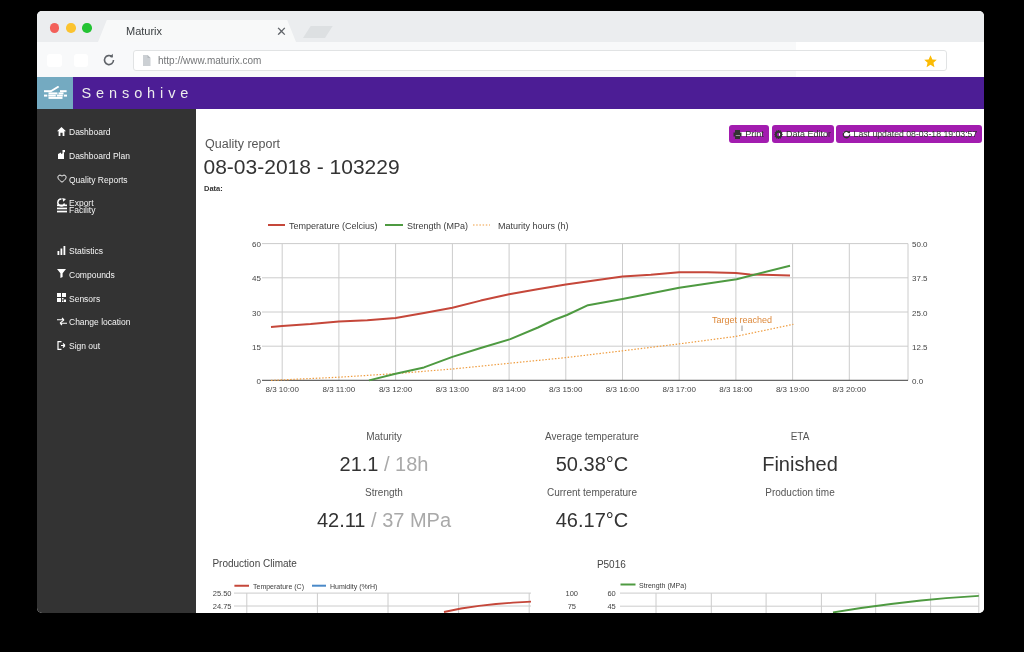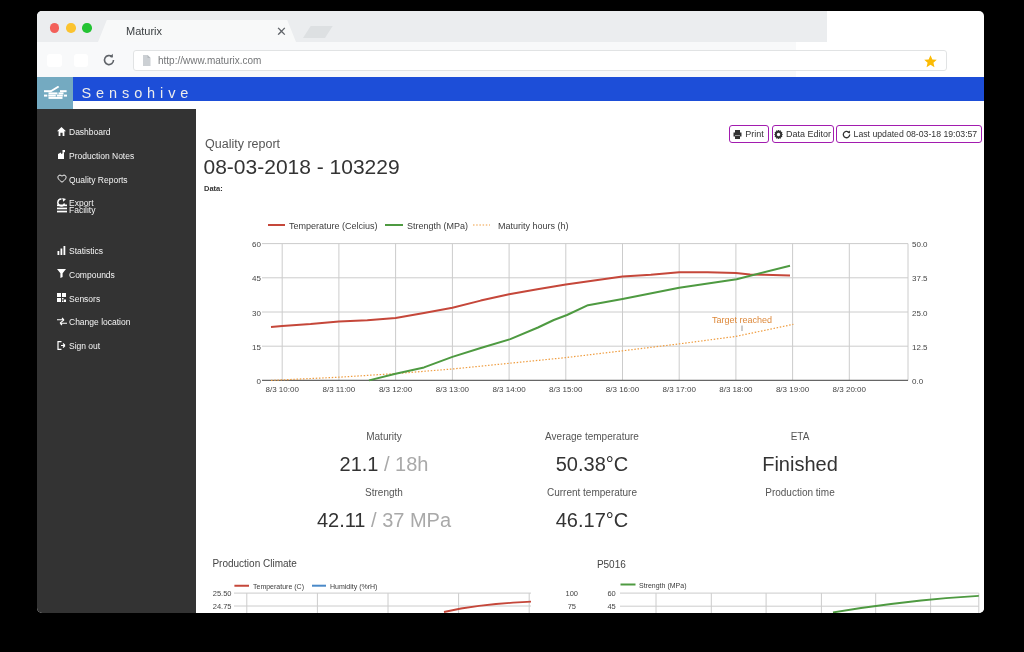--- a/index.html
+++ b/index.html
@@ -1,47 +1,47 @@
 <!DOCTYPE html>
 <html><head>
 <meta charset="utf-8">
 <style>
 * { margin:0; padding:0; box-sizing:border-box; }
 html,body { width:1024px; height:652px; background:#000; overflow:hidden;
   font-family:"Liberation Sans", sans-serif; }
 #win { position:absolute; left:37px; top:11px; width:947px; height:602px;
   background:#fff; border-radius:5px; overflow:hidden; }
 
-#tabbar { position:absolute; left:0; top:0; width:790px; height:31px; background:#ebedef; }
+#tabbar { position:absolute; left:0; top:0; width:947px; height:31px; background:#ebedef; }
 .tl { position:absolute; top:12px; width:9.5px; height:9.5px; border-radius:50%; }
 #tab { position:absolute; left:61px; top:8.6px; width:198px; height:22.4px; background:#f8f9f9;
   -webkit-clip-path:polygon(9px 0, calc(100% - 9px) 0, 100% 100%, 0 100%);
   clip-path:polygon(9px 0, calc(100% - 9px) 0, 100% 100%, 0 100%); }
 #tab span.t { position:absolute; left:28px; top:5px; font-size:11px; color:#3c4043; }
 #tab span.x { position:absolute; left:178px; top:4px; font-size:13px; color:#5f6368; }
 #newtab { position:absolute; left:266px; top:14.5px; width:30px; height:12.5px; background:#dde0e2;
   -webkit-clip-path:polygon(8px 0, 100% 0, calc(100% - 8px) 100%, 0 100%);
   clip-path:polygon(8px 0, 100% 0, calc(100% - 8px) 100%, 0 100%); }
 #urlrow { position:absolute; left:0; top:31px; width:759px; height:35px; background:#f8f9fa; }
 .navsq { position:absolute; top:11.5px; width:14.5px; height:13px; background:#fff; border-radius:3px; }
 #urlbox { position:absolute; left:95.5px; top:7.5px; width:814px; height:21px; background:#fff;
   border:1px solid #e1e3e4; border-radius:3px; }
 #urltext { position:absolute; left:24.5px; top:4.5px; font-size:10px; color:#747678; }
 
-#apphead { position:absolute; left:0; top:66px; width:947px; height:24px; background:#1d4ed8; }
+#apphead { position:absolute; left:0; top:66px; width:947px; height:32px; background:#4c1d95; }
 #logo { position:absolute; left:0; top:0; width:35.5px; height:33px; background:#74aac1; }
 #brand { position:absolute; left:44.5px; top:8px; font-size:14.5px; letter-spacing:4.9px; color:#ededed; }
 
 #sidebar { position:absolute; left:0; top:98px; width:159px; height:504px; background:#333333; }
 .nav { position:absolute; left:0; width:159px; height:24px; color:#f5f5f5; font-size:8.5px;padding-left:14px; }
 .nav svg { position:absolute; left:19.5px; top:7px; }
 .nav span { position:absolute; left:32px; top:7.5px; }
 
 #content { position:absolute; left:159px; top:98px; width:788px; height:504px; background:#fff; }
-.btn { position:absolute; height:18px; border:1px solid #a21caf; border-radius:3px; background:#fff;
+.btn { position:absolute; height:18px; border:7px solid #a21caf; border-radius:3px; background:#fff;
   font-size:9px; color:#333; white-space:nowrap; display:flex; align-items:center;
   justify-content:center; gap:3px; }
 .btn svg { flex:0 0 auto; }
 #qr { position:absolute; left:9px; top:28px; font-size:12.5px; color:#555; }
 #title { position:absolute; left:7.5px; top:47px; font-size:21px; line-height:21px; font-weight:normal; color:#333; }
 #notes { position:absolute; left:8px; top:75px; font-size:7.5px; font-weight:bold; color:#333; }
 .statlabel { position:absolute; width:220px; text-align:center; font-size:10px; color:#555; }
 .statval { position:absolute; width:220px; text-align:center; font-size:20px; color:#333; }
 .statval .g { color:#a9a9a9; }
 .bhead { position:absolute; font-size:10px; color:#444; }
@@ -101,21 +101,21 @@
     <div class="nav" style="top:10.5px">
         <svg width="9" height="9" viewBox="0 0 9 9">
           <path d="M4.5 0 L9 4.2 H7.4 V9 H5.6 V5.8 H3.4 V9 H1.6 V4.2 H0 Z" fill="#fff"></path>
         </svg>
         <span>Dashboard</span>
       </div>
     <div class="nav" style="top:34.3px">
         <svg width="9" height="9" viewBox="0 0 9 9">
           <path d="M1 4 L4 2.5 V4 L7 2.5 V9 H1 Z M5.5 0 H8 V2 L5.5 3 Z" fill="#fff"></path>
         </svg>
-        <span>Production Notes</span>
+        <span>Dashboard Plan</span>
       </div>
     <div class="nav" style="top:58.1px">
         <svg width="10" height="9" viewBox="0 0 10 9">
           <path d="M5 8.2 C1.2 5.6 0.4 3.6 1.2 2.1 C2 0.7 4 0.8 5 2.3 C6 0.8 8 0.7 8.8 2.1 C9.6 3.6 8.8 5.6 5 8.2 Z" fill="none" stroke="#fff" stroke-width="1"></path>
         </svg>
         <span>Quality Reports</span>
       </div>
     <div class="nav" style="top:81.9px">
         <svg width="9" height="9" viewBox="0 0 9 9">
           <path d="M7.5 5.5 A3.4 3.4 0 1 1 4.5 1.1" fill="none" stroke="#fff" stroke-width="1.5"></path>

